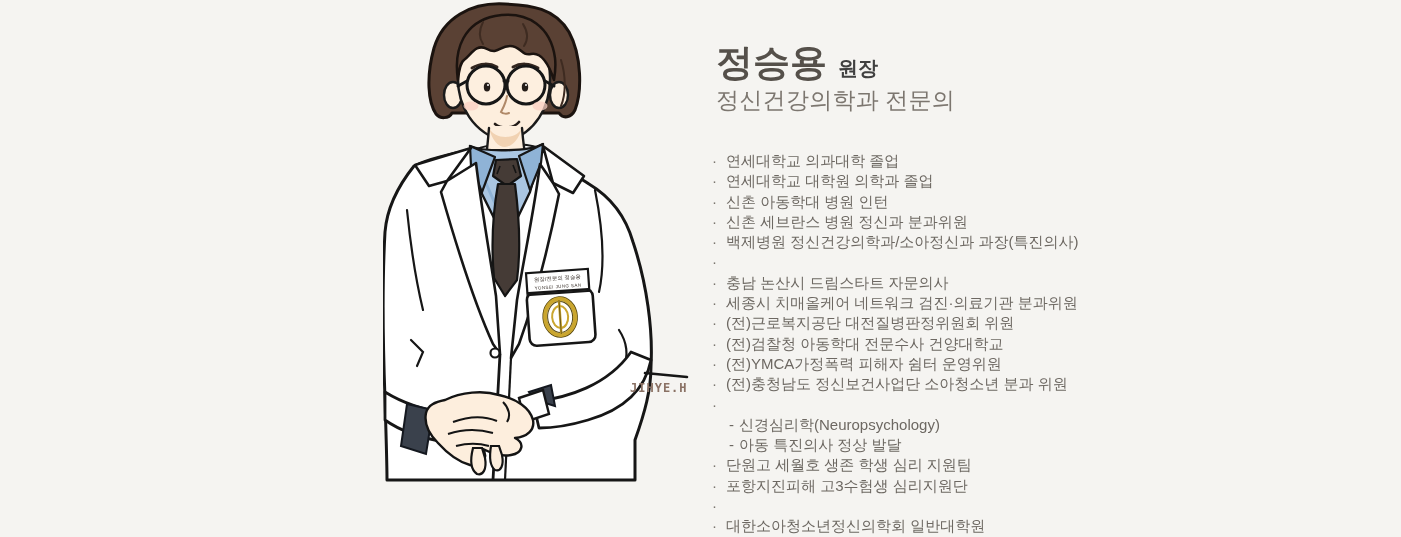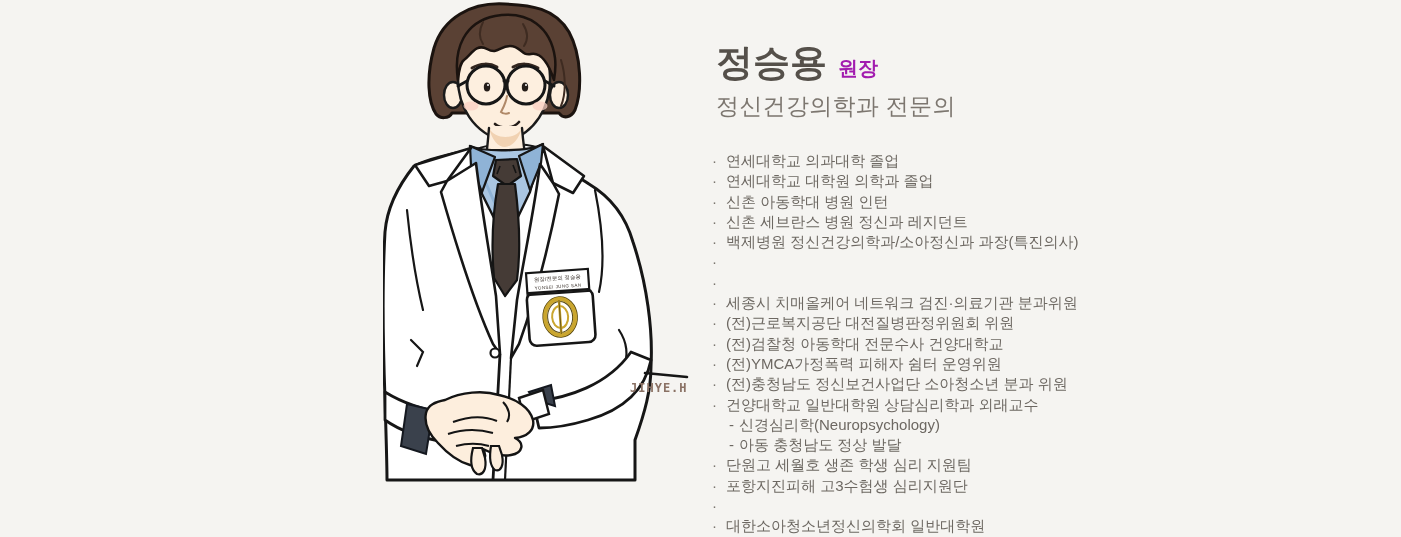--- a/index.html
+++ b/index.html
@@ -4,25 +4,25 @@
 <style>
   html,body { margin:0; padding:0; }
   .page {
     position:relative; width:1401px; height:537px;
     background:#f5f4f1; overflow:hidden;
     font-family:"Liberation Sans","DejaVu Sans",sans-serif;
   }
   .illustration { position:absolute; left:383px; top:0; width:320px; height:537px; }
   .illustration svg { display:block; }
 
-  .profile { position:absolute; left:716px; top:42px; }
+  .profile { position:absolute; left:716px; top:42px;font-family:Liberation Serif, serif; }
   .name-row { display:flex; align-items:baseline; gap:11px; }
   .name { font-size:37px; font-weight:700; color:#55504a; line-height:1.15; }
-  .title { font-size:20px; font-weight:700; color:#a21caf; }
-  .specialty { font-size:23px; font-weight:400; color:#7c766f; margin-top:8px; line-height:1.2; letter-spacing:0.3px; }
+  .title { font-size:20px; font-weight:700; color:#404040; }
+  .specialty { font-size:23px; font-weight:400; color:#7c766f; margin-top:2px; line-height:1.2; letter-spacing:0.3px; }
 
   .credentials {
     position:absolute; left:712px; top:151px;
     margin:0; padding:0; list-style:none;
     font-size:15px; color:#6d6862;
   }
   .credentials li { line-height:20.3px; height:20.3px; white-space:nowrap; display:flex; align-items:center; }
   .credentials .dot { display:inline-block; width:14px; color:#7b766f; }
   .credentials li.sub { padding-left:17px; }
   .credentials li.sub .dash { display:inline-block; margin-right:5px; color:#6d6862; }
@@ -190,31 +190,32 @@
       <li>
         <span class="dot">·</span>
         <span>연세대학교 대학원 의학과 졸업</span>
       </li>
       <li>
         <span class="dot">·</span>
         <span>신촌 아동학대 병원 인턴</span>
       </li>
       <li>
         <span class="dot">·</span>
-        <span>신촌 세브란스 병원 정신과 레지던트</span>
+        <span>신촌 세브란스 병원 정신과 분과위원</span>
       </li>
       <li>
         <span class="dot">·</span>
         <span>백제병원 정신건강의학과/소아정신과 과장(특진의사)</span>
       </li>
       <li>
         <span class="dot">·</span>
       </li>
       <li>
         <span class="dot">·</span>
+        <span>충남 논산시 드림스타트 자문의사</span>
       </li>
       <li>
         <span class="dot">·</span>
         <span>세종시 치매올케어 네트워크 검진·의료기관 분과위원</span>
       </li>
       <li>
         <span class="dot">·</span>
         <span>(전)근로복지공단 대전질병판정위원회 위원</span>
       </li>
       <li>
@@ -224,29 +225,28 @@
       <li>
         <span class="dot">·</span>
         <span>(전)YMCA가정폭력 피해자 쉼터 운영위원</span>
       </li>
       <li>
         <span class="dot">·</span>
         <span>(전)충청남도 정신보건사업단 소아청소년 분과 위원</span>
       </li>
       <li>
         <span class="dot">·</span>
-        <span>건양대학교 일반대학원 상담심리학과 외래교수</span>
       </li>
       <li class="sub">
         <span class="dash">-</span>
         <span>신경심리학(Neuropsychology)</span>
       </li>
       <li class="sub">
         <span class="dash">-</span>
-        <span>아동 충청남도 정상 발달</span>
+        <span>아동 특진의사 정상 발달</span>
       </li>
       <li>
         <span class="dot">·</span>
         <span>단원고 세월호 생존 학생 심리 지원팀</span>
       </li>
       <li>
         <span class="dot">·</span>
         <span>포항지진피해 고3수험생 심리지원단</span>
       </li>
       <li>

